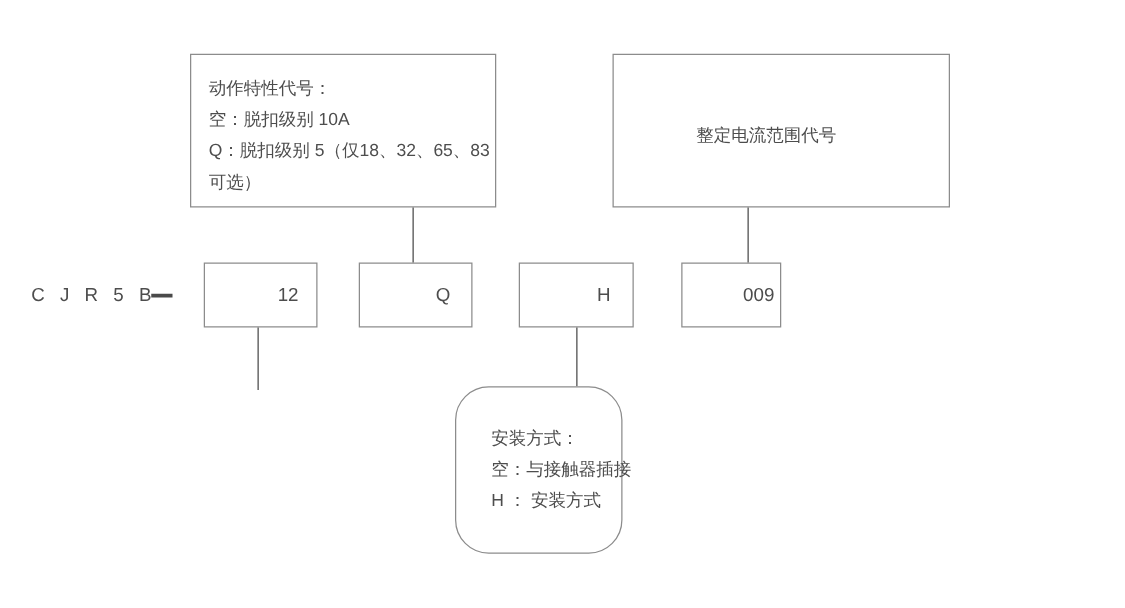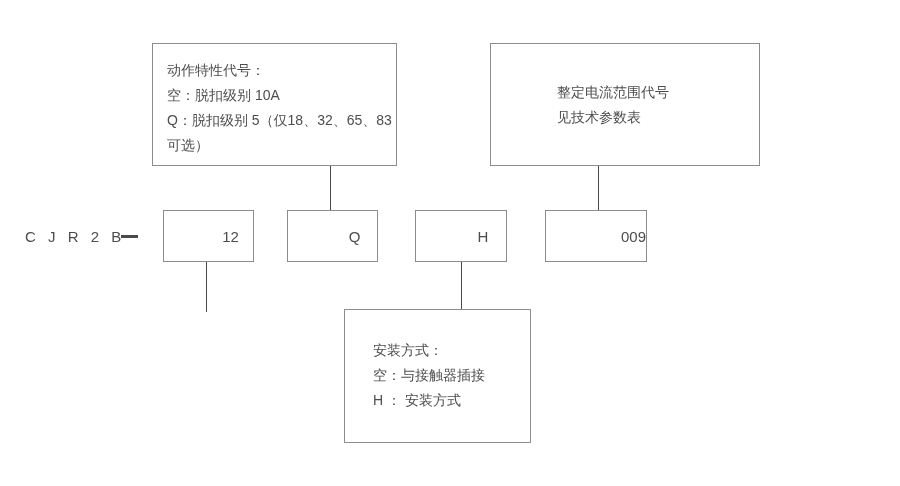--- a/index.html
+++ b/index.html
@@ -58,54 +58,53 @@
     position: absolute;
     left: 121px;
     top: 235px;
     width: 17px;
     height: 3px;
     background: var(--line);
   }
   
   .co-action { left: 152px; top: 43px; width: 245px; height: 123px; padding: 14px 6px 0 14px; }
   
-  .co-range  { left: 490px; top: 43px; width: 270px; height: 123px; padding: 36px 6px 0 66px; }
+  .co-range  { left: 490px; top: 43px; width: 270px; height: 123px; padding: 52px 6px 0 66px; }
   
   .co-spec   { left: 64px;  top: 312px; width: 182px; height: 116px; padding: 32px 6px 0 22px; }
   
-  .co-mount  { left: 344px; top: 309px; width: 187px; height: 134px; padding: 28px 6px 0 28px; }
+  .co-mount  { left: 364px; top: 309px; width: 134px; height: 134px; padding: 28px 6px 0 28px; border-radius: 27px; }
   
   .cb-0 { left: 163px; top: 210px; width: 91px; height: 52px; }
   .cb-1 { left: 287px; top: 210px; width: 91px; height: 52px; }
   .cb-2 { left: 415px; top: 210px; width: 92px; height: 52px; }
-  .cb-3 { left: 545px; top: 210px; width: 102px; height: 52px; justify-content: flex-end; }
+  .cb-3 { left: 545px; top: 210px; width: 80px; height: 52px; }
   
   .ln-action-to-q   { left: 330px; top: 166px; height: 44px; }
   .ln-range-to-009  { left: 598px; top: 166px; height: 44px; }
   .ln-12-to-spec    { left: 206px; top: 262px; height: 50px; }
   .ln-h-to-mount    { left: 461px; top: 262px; height: 47px; }
 </style>
 </head>
 <body>
 
 <div class="canvas">
 
   <div class="box callout co-action">
     <div class="line">动作特性代号：</div>
     <div class="line">空：脱扣级别 10A</div>
     <div class="line">Q：脱扣级别 5（仅18、32、65、83</div>
     <div class="line">可选）</div>
   </div>
 
   <div class="box callout co-range">
     <div class="line">整定电流范围代号</div>
-    <div class="line">见技术参数表</div>
   </div>
 
-  <div class="prefix">C J R 2 B</div>
+  <div class="prefix">C J R 5 B</div>
   <div class="dash"></div>
 
   <div class="box code-box cb-0">
     <span>12</span>
   </div>
   <div class="box code-box cb-1">
     <span>Q</span>
   </div>
   <div class="box code-box cb-2">
     <span>H</span>

